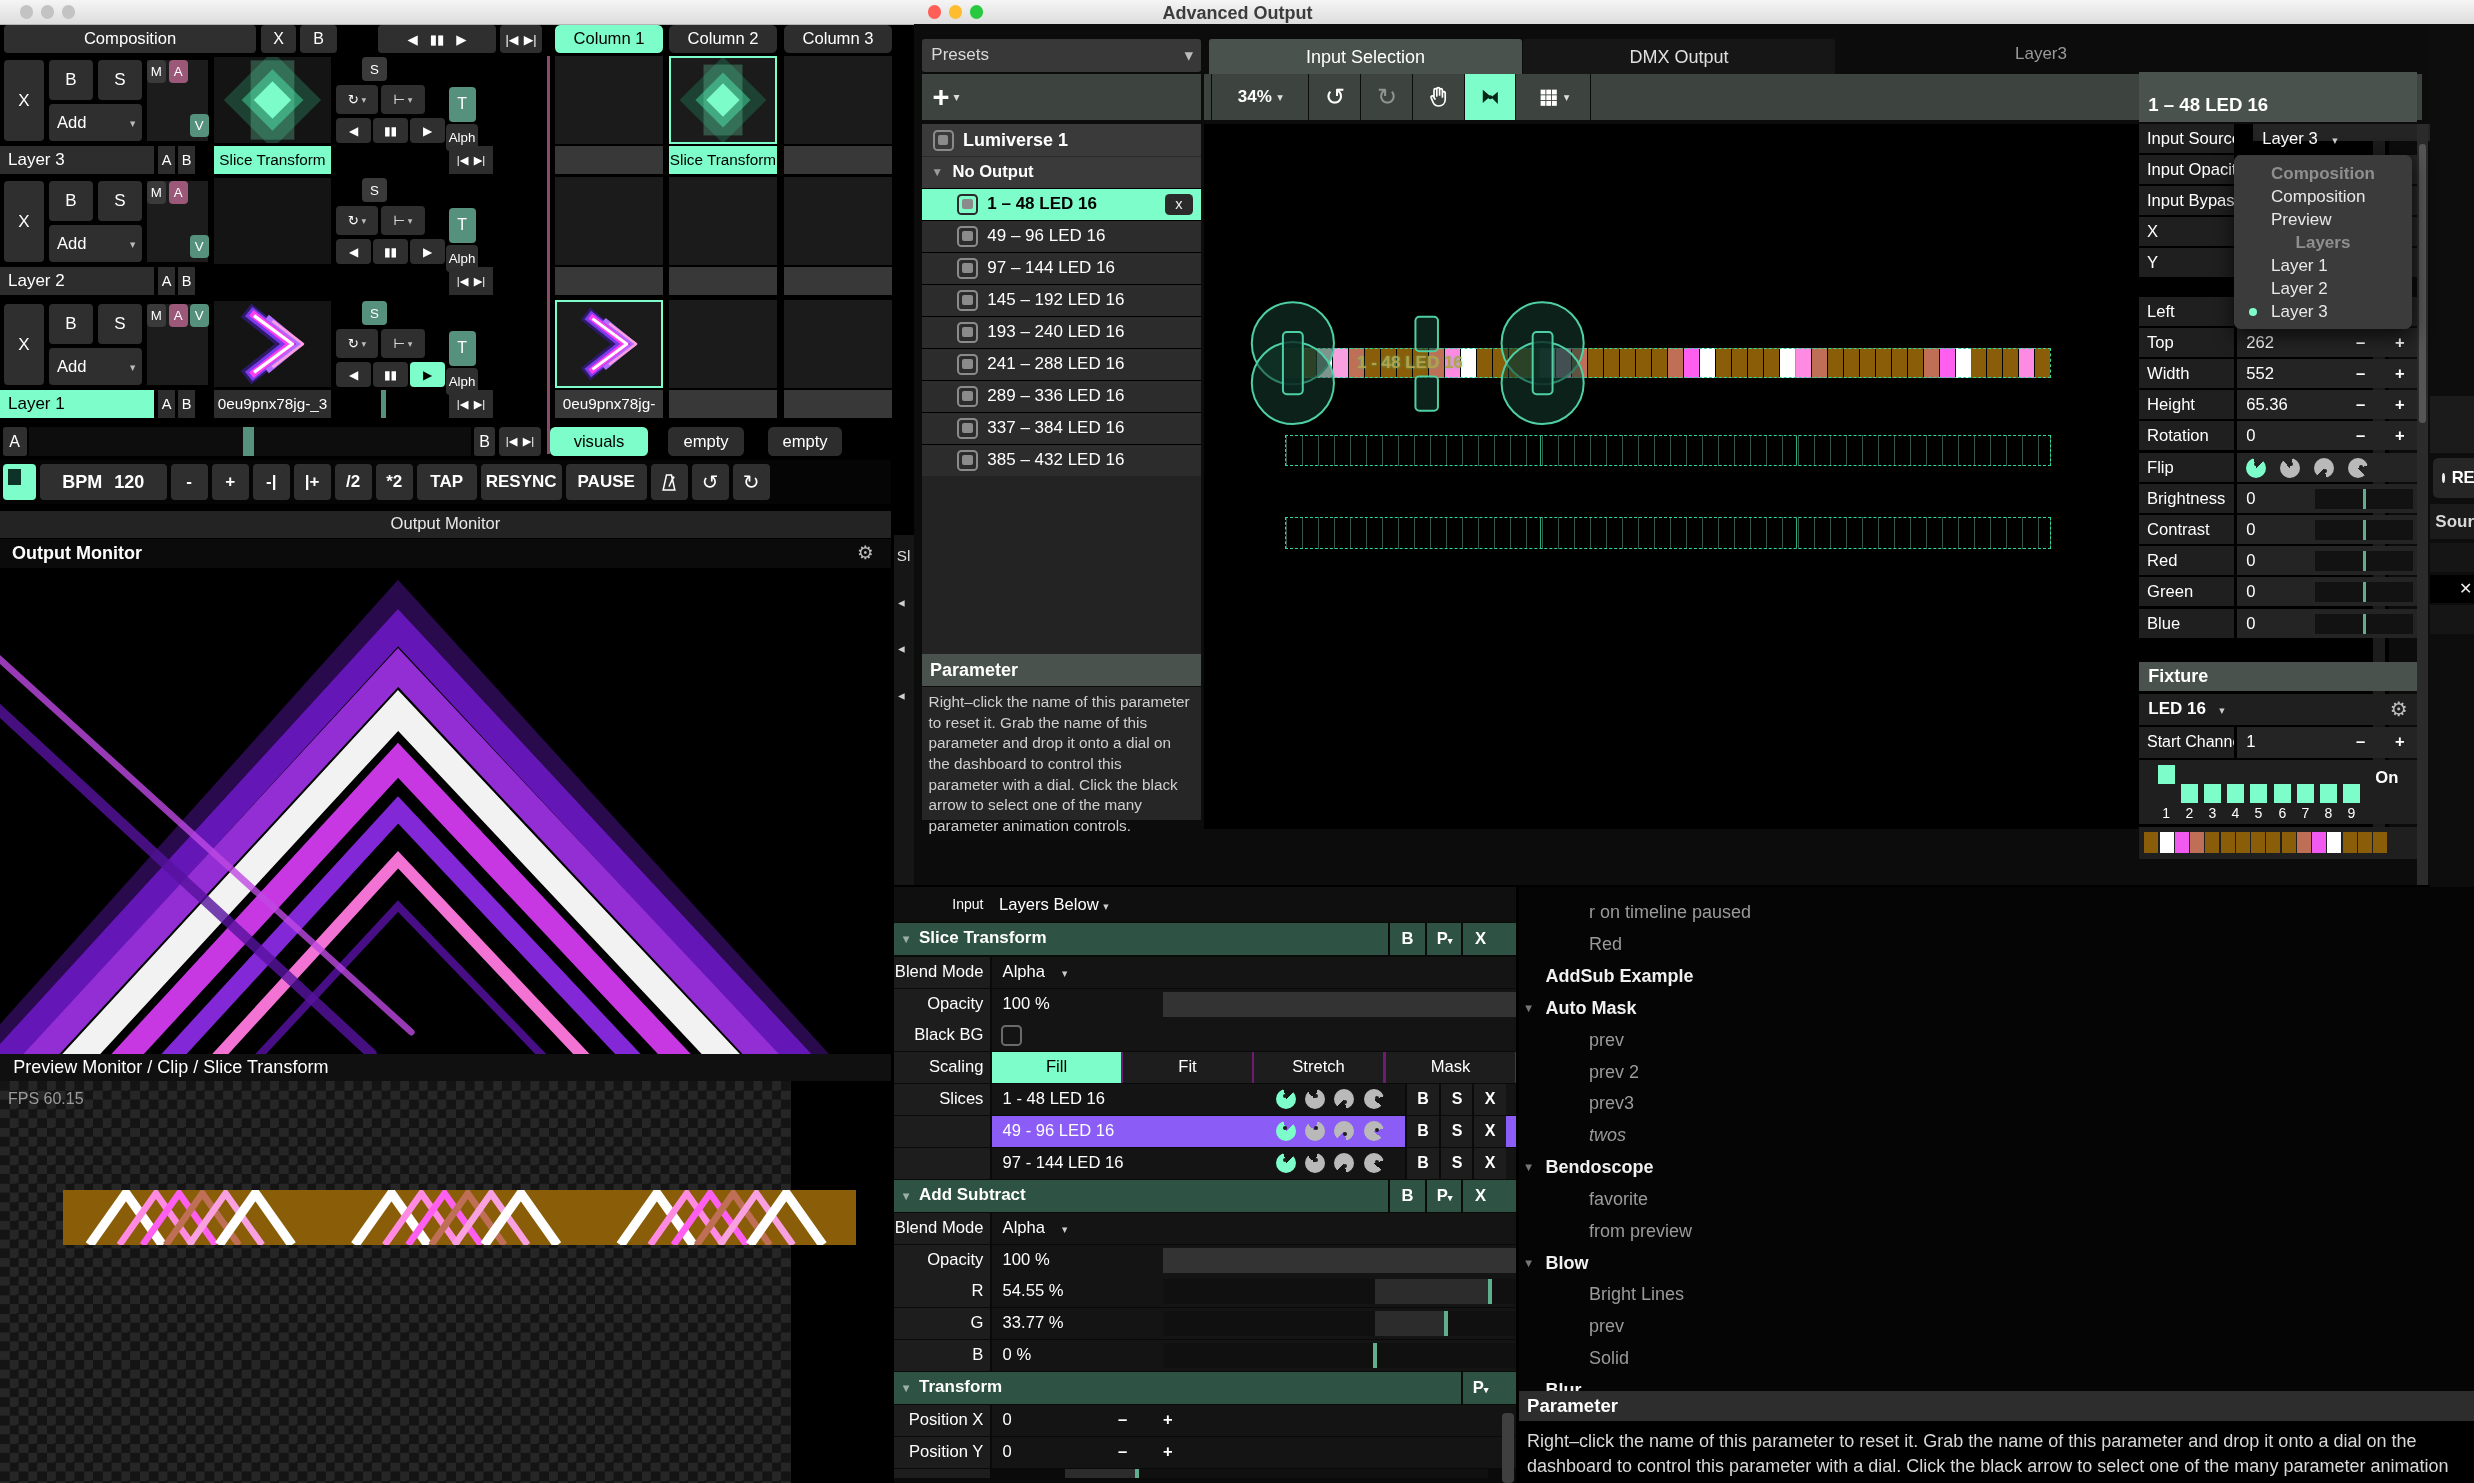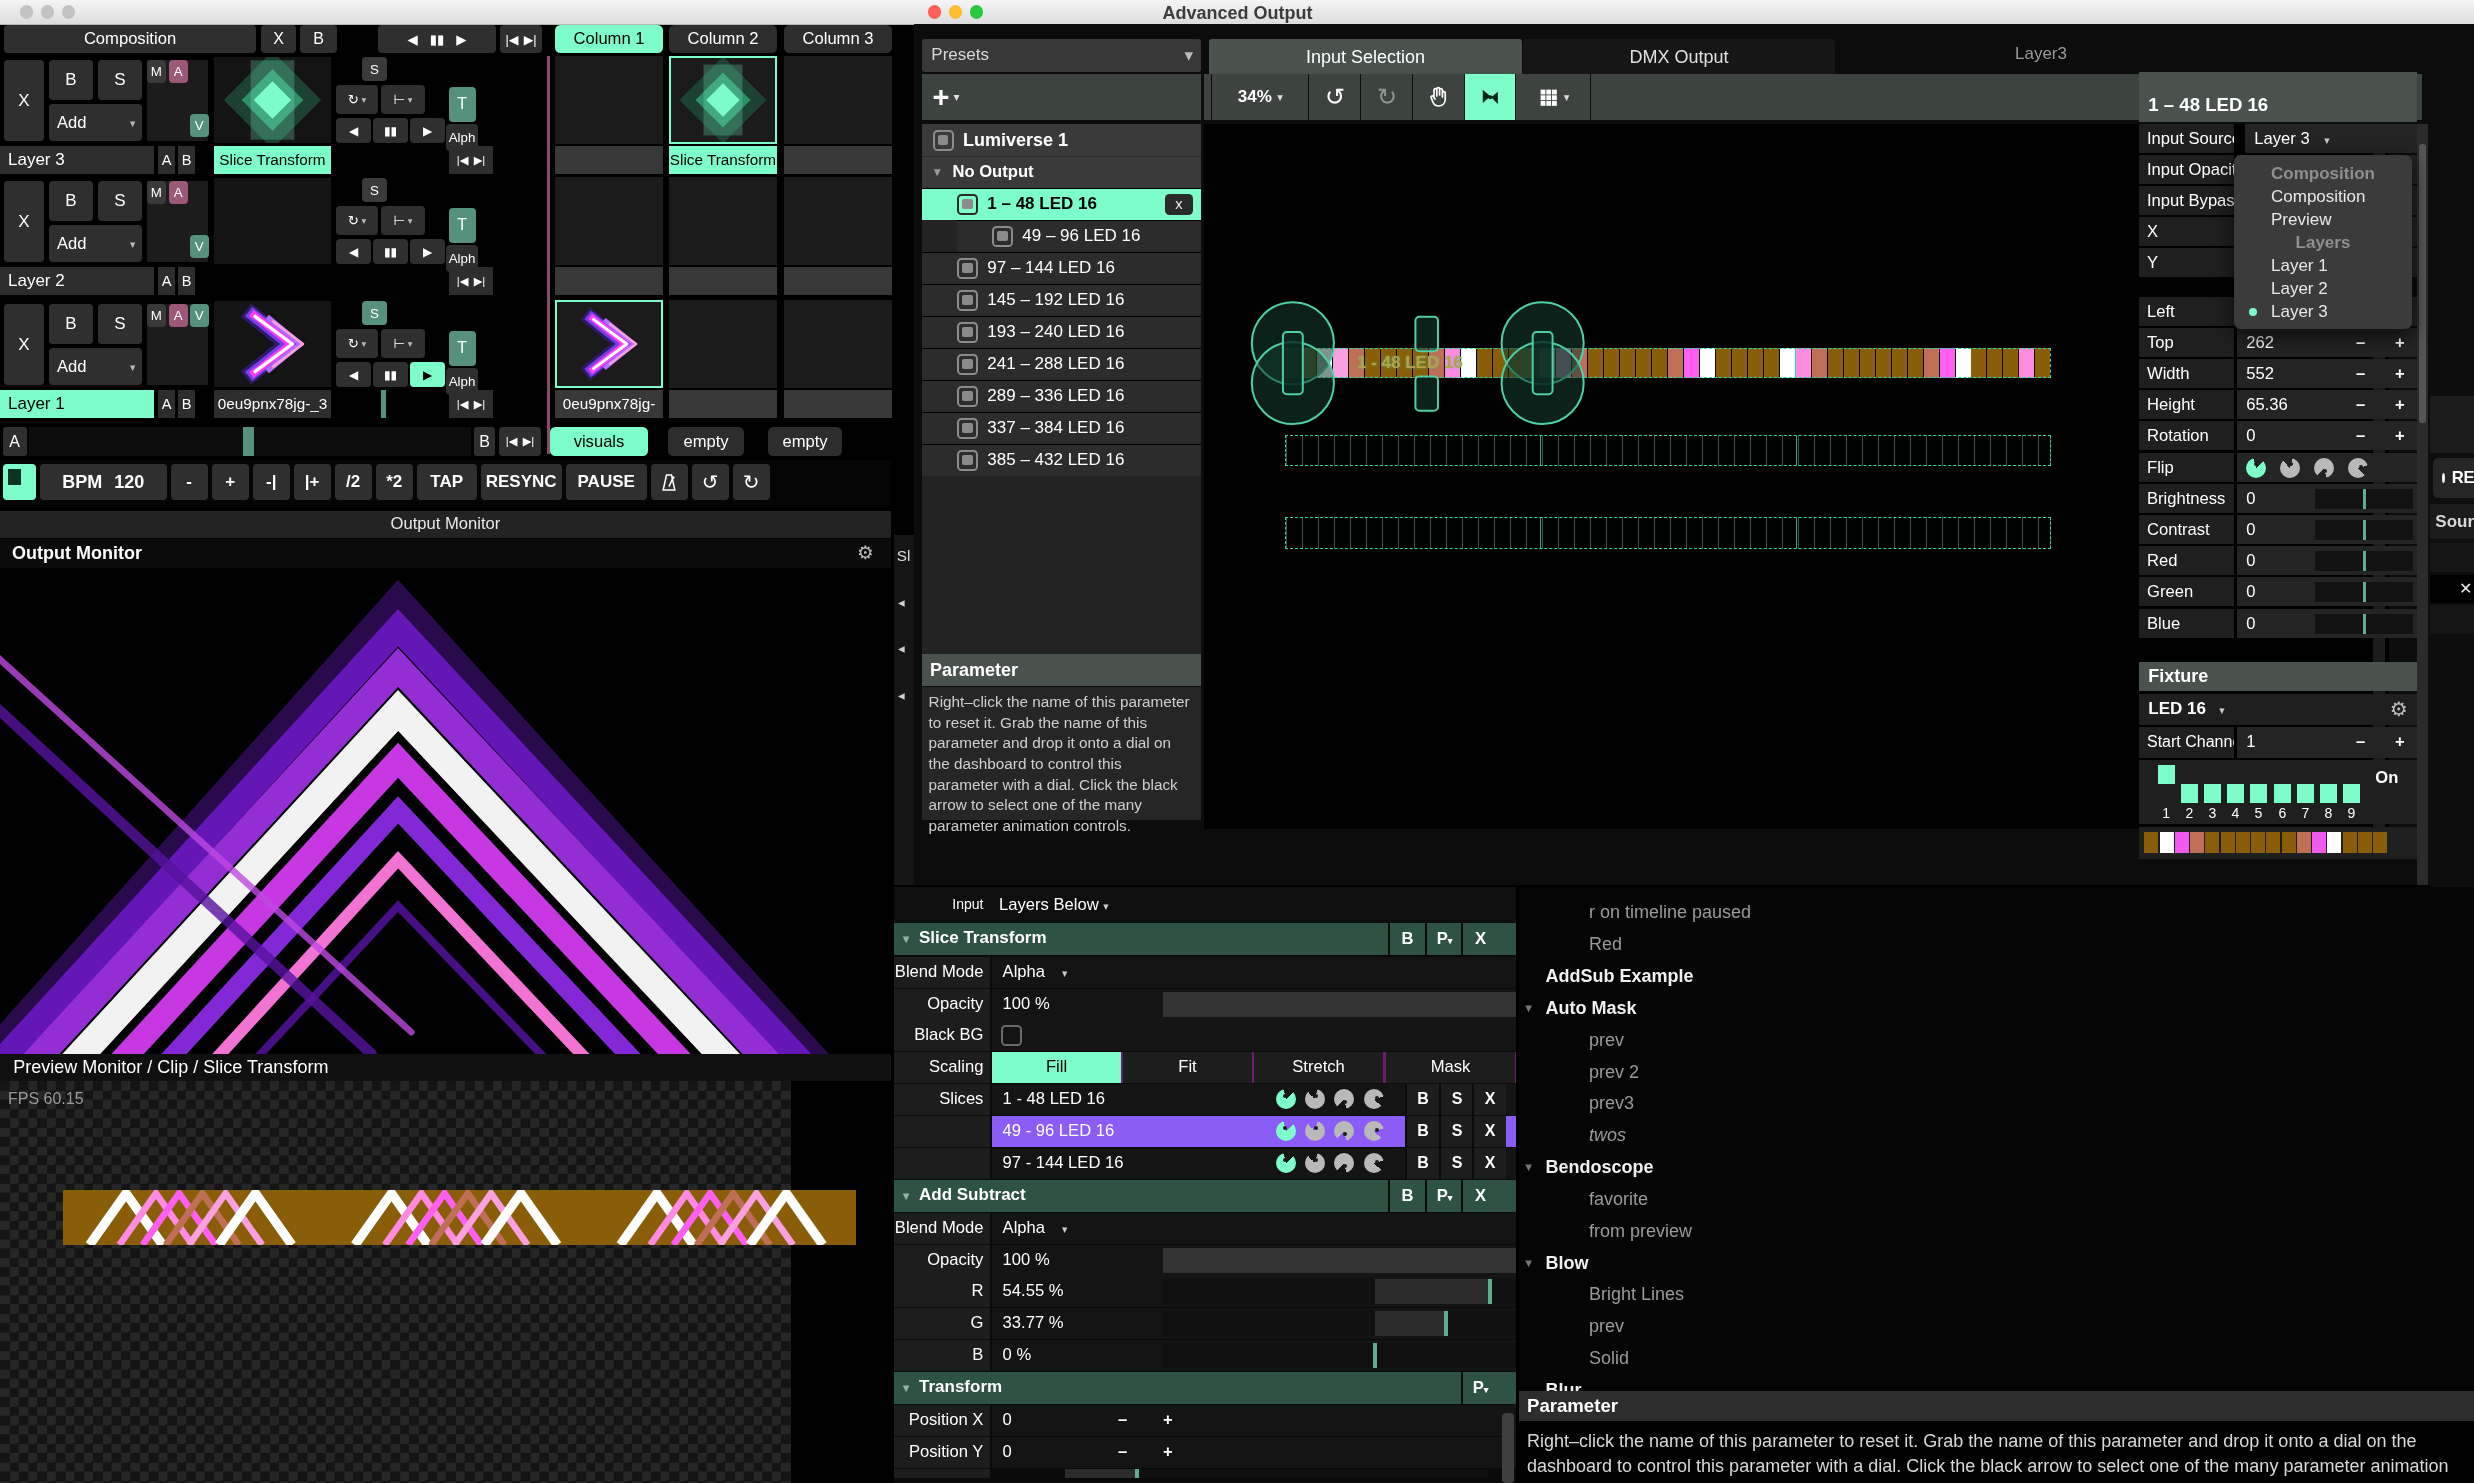--- a/index.html
+++ b/index.html
@@ -392,21 +392,21 @@
         </div>
         <div class="flex" style="height: 30.5px; background: rgb(58, 58, 58); gap: 9.3px; border-top: 0.7px solid rgb(42, 42, 42);">
           <span style="margin-left:9.3px;color:#9a9a9a;font-size:12px;">▼</span>
           <span style="font-size:16.6px;font-weight:700;">No Output</span>
         </div>
         <div class="flex" style="height: 31px; border-top: 0.7px solid rgb(0, 0, 0); background: rgb(125, 253, 201); color: rgb(0, 0, 0); gap: 9.3px;">
           <span class="check" style="margin-left:35px;border-color:#2a2a2a;"></span>
                      <span style="font-size:17px;font-weight:700;">1 – 48 LED 16</span>
           <span class="xsmall" style="margin-left:auto;margin-right:8px;width:28px;height:21px;">x</span>
         </div>
-        <div class="flex" style="height: 31px; border-top: 0.7px solid rgb(0, 0, 0); background: rgb(44, 44, 44); color: rgb(255, 255, 255); gap: 9.3px; margin-left: 35px;">
+        <div class="flex" style="height: 31px; border-top: 0.7px solid rgb(0, 0, 0); background: rgb(44, 44, 44); color: rgb(255, 255, 255); gap: 9.3px;">
           <span class="check" style="margin-left:35px;"></span>
                      <span style="font-size:17px;">49 – 96 LED 16</span>
         </div>
         <div class="flex" style="height: 31px; border-top: 0.7px solid rgb(0, 0, 0); background: rgb(44, 44, 44); color: rgb(255, 255, 255); gap: 9.3px;">
           <span class="check" style="margin-left:35px;"></span>
                      <span style="font-size:17px;">97 – 144 LED 16</span>
         </div>
         <div class="flex" style="height: 31px; border-top: 0.7px solid rgb(0, 0, 0); background: rgb(44, 44, 44); color: rgb(255, 255, 255); gap: 9.3px;">
           <span class="check" style="margin-left:35px;"></span>
                      <span style="font-size:17px;">145 – 192 LED 16</span>
@@ -517,21 +517,21 @@
 
       <div class="abs" style="left:1169px;top:0;width:12px;height:705px;background:#1c1c1c;">
         <div class="abs" style="left:2.7px;top:53px;width:6.6px;height:80px;background:#3a3a3a;border-radius:3.3px;"></div>
       </div>
 
     </div>
 
     <div id="inspector" class="abs" style="left:1225px;top:0;width:291px;height:861px;">
         <div class="hdr-grey" style="position: absolute; left: 0px; top: 48px; width: 278px; height: 50px; font-size: 18.6px; font-weight: 600; line-height: 66px;"><span style="margin-left:9.3px;">1 – 48 LED 16</span></div>
         <div class="rowlabel" style="position: absolute; left: 0px; top: 100px; width: 95px; height: 29px; font-size: 16.6px; line-height: 29px; white-space: nowrap; overflow: hidden;"><span style="margin-left:8px;">Input Source</span></div>
-        <div class="rowval" style="position: absolute; left: 106px; top: 100px; width: 180px; height: 29px; font-size: 16.6px; line-height: 29px;"><span style="margin-left:9.3px;">Layer 3</span><span style="margin-left:14.6px;font-size:10.6px;color:#ccc;">▾</span></div>
+        <div class="rowval" style="position: absolute; left: 114px; top: 100px; width: 180px; height: 17px; font-size: 16.6px; line-height: 29px;"><span style="margin-left:9.3px;">Layer 3</span><span style="margin-left:14.6px;font-size:10.6px;color:#ccc;">▾</span></div>
         <div class="rowlabel" style="position: absolute; left: 0px; top: 131px; width: 95px; height: 29px; font-size: 16.6px; line-height: 29px; white-space: nowrap; overflow: hidden;"><span style="margin-left:8px;">Input Opacity</span></div>
         <div class="rowval" style="position: absolute; left: 98px; top: 131px; width: 180px; height: 29px; font-size: 16.6px; line-height: 29px;"></div>
         <div class="rowlabel" style="position: absolute; left: 0px; top: 162px; width: 95px; height: 29px; font-size: 16.6px; line-height: 29px; white-space: nowrap; overflow: hidden;"><span style="margin-left:8px;">Input Bypass/Solo</span></div>
         <div class="rowval" style="position: absolute; left: 98px; top: 162px; width: 180px; height: 29px; font-size: 16.6px; line-height: 29px;"></div>
         <div class="rowlabel" style="position: absolute; left: 0px; top: 193px; width: 95px; height: 29px; font-size: 16.6px; line-height: 29px; white-space: nowrap; overflow: hidden;"><span style="margin-left:8px;">X</span></div>
         <div class="rowval" style="position: absolute; left: 98px; top: 193px; width: 180px; height: 29px; font-size: 16.6px; line-height: 29px;"></div>
         <div class="rowlabel" style="position: absolute; left: 0px; top: 224px; width: 95px; height: 29px; font-size: 16.6px; line-height: 29px; white-space: nowrap; overflow: hidden;"><span style="margin-left:8px;">Y</span></div>
         <div class="rowval" style="position: absolute; left: 98px; top: 224px; width: 180px; height: 29px; font-size: 16.6px; line-height: 29px;"></div>
         <div class="rowlabel" style="position: absolute; left: 0px; top: 273px; width: 95px; height: 29px; font-size: 16.6px; line-height: 29px; white-space: nowrap; overflow: hidden;"><span style="margin-left:8px;">Left</span></div>
         <div class="rowval" style="position: absolute; left: 98px; top: 273px; width: 180px; height: 29px; font-size: 16.6px; line-height: 29px;"></div>

